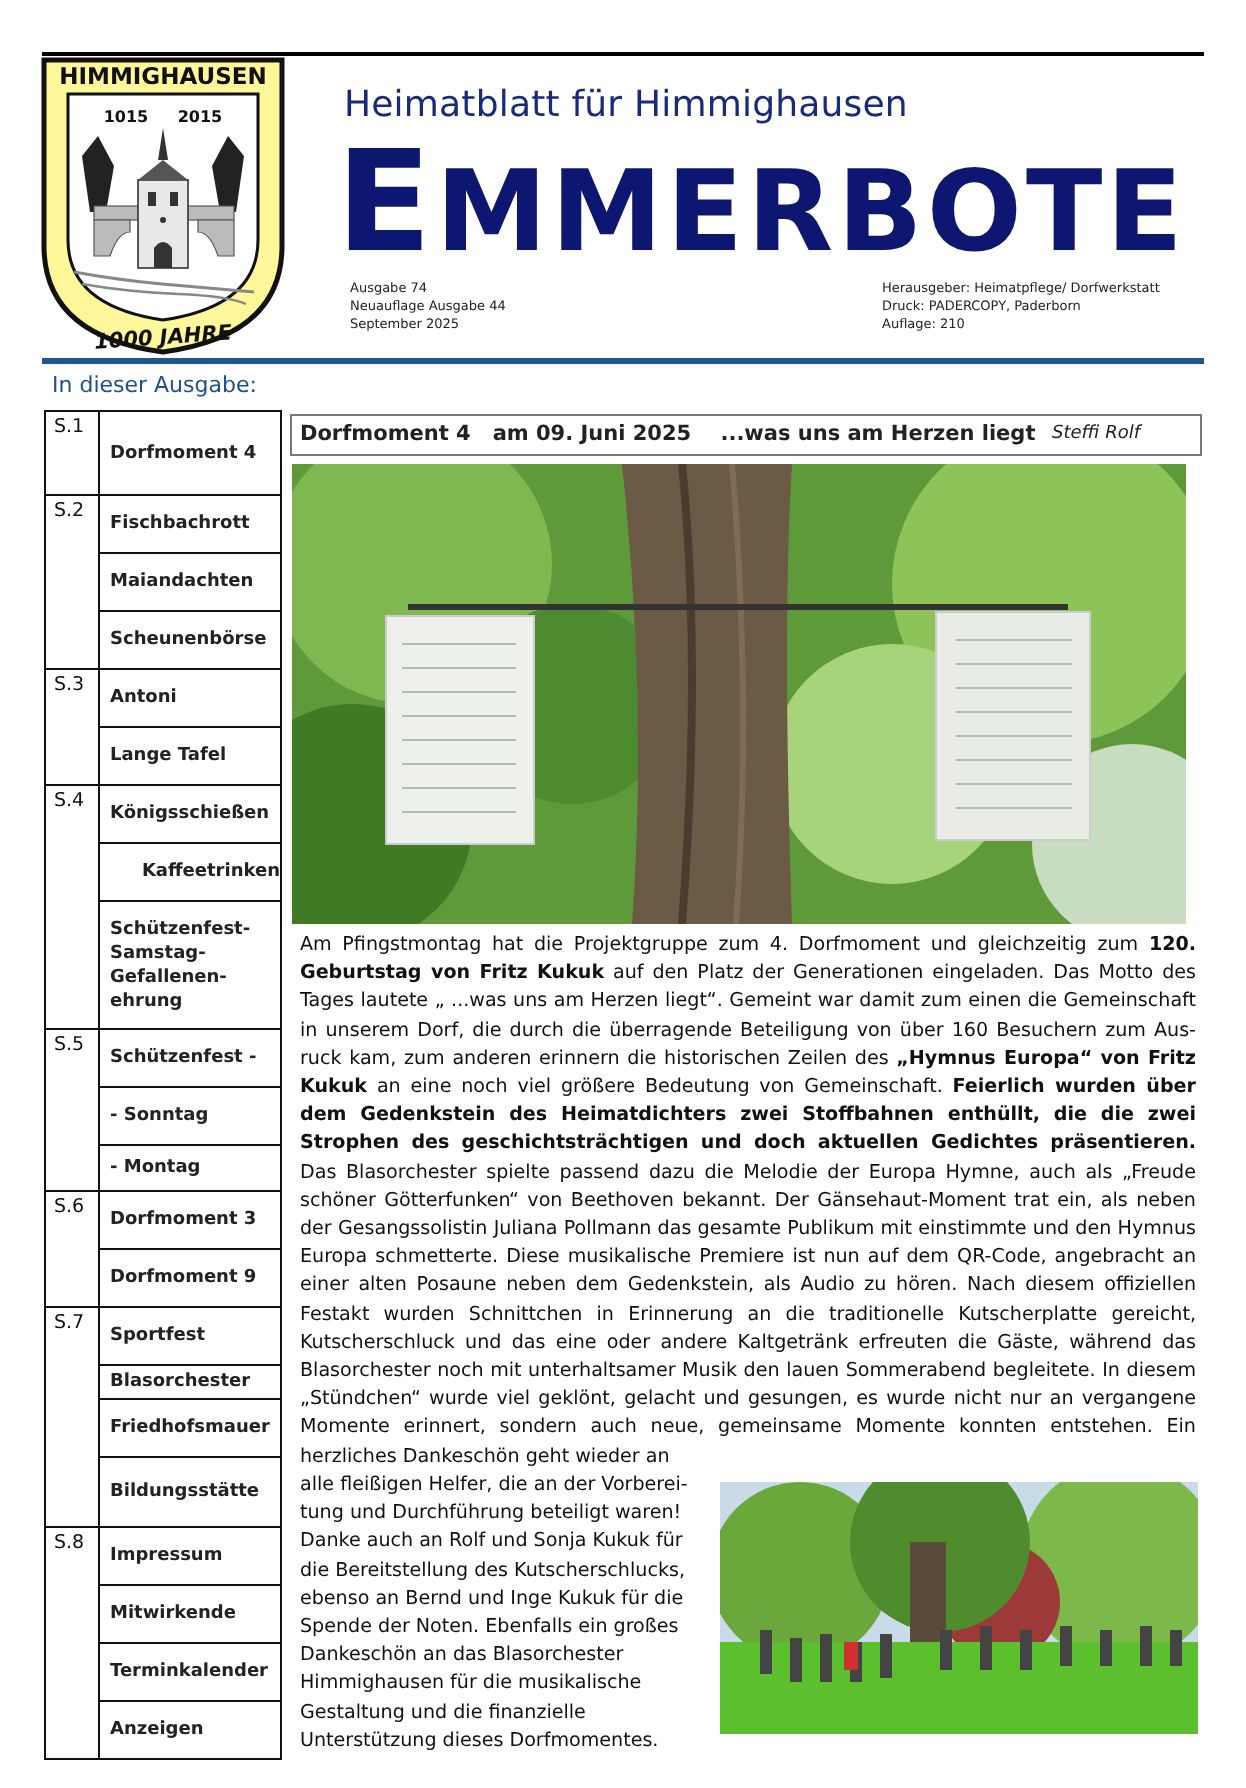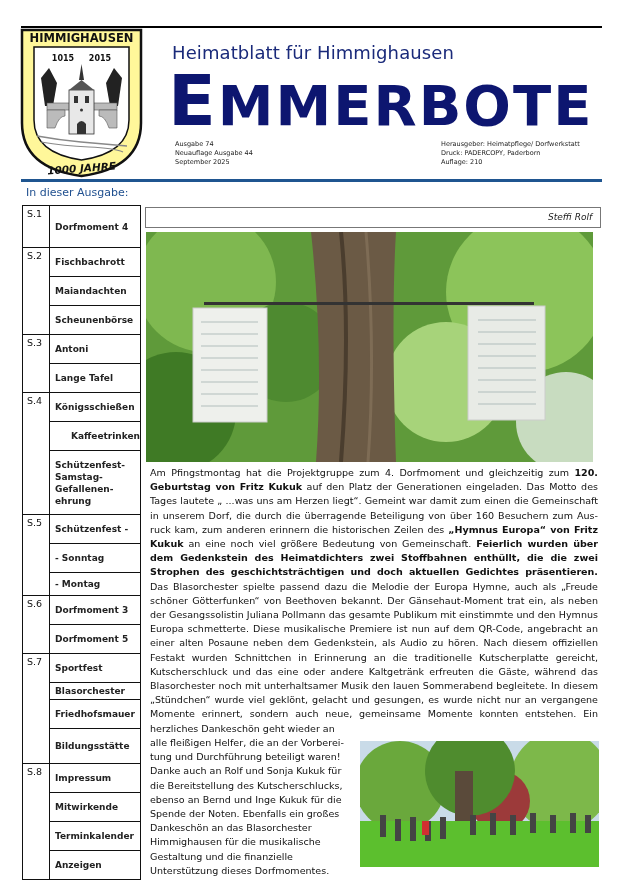--- a/index.html
+++ b/index.html
@@ -25,21 +25,21 @@
   .toc-heading { position: absolute; left: 26px; top: 186px; font-size: 11px; color: #1f4f8f; }
   .toc { position: absolute; left: 22px; top: 205px; width: 119px; border: 1px solid #111;
          border-collapse: collapse; }
   .toc td { border: 1px solid #111; font-size: 9px; vertical-align: top; }
   .toc td.pg { width: 27px; padding: 2px 0 12px 4px; font-size: 9.5px; }
   .toc td.item { padding: 0 0 0 5px; font-weight: bold; vertical-align: middle; color: #222; line-height: 12px; }
 
   .article-head { position: absolute; left: 145px; top: 207px; width: 456px; height: 21px;
                   border: 1px solid #777; font-size: 10.5px; font-weight: bold; padding: 3px 0 0 4px;
                   white-space: nowrap; color: #222; }
-  .article-head .author { position: absolute; left: 402px; top: 4px; font-style: italic; font-size: 9px; font-weight: normal; }
+  .article-head .author { position: absolute; left: 380px; top: 4px; font-style: italic; font-size: 9px; font-weight: normal; }
 
   .photo1 { position: absolute; left: 146px; top: 232px; width: 447px; height: 230px; overflow: hidden; }
   .photo2 { position: absolute; left: 360px; top: 741px; width: 239px; height: 126px; overflow: hidden; }
 
   .body-text { position: absolute; left: 150px; top: 466px; width: 448px; font-size: 9.55px;
                line-height: 14.2px; text-align: justify; color: #111; hyphens: manual; }
   .body-text b { font-weight: bold; }
   .body-text-2 { position: absolute; left: 150px; top: 736px; width: 205px; font-size: 9.55px;
                  line-height: 14.2px; color: #111; }
 </style>
@@ -138,21 +138,21 @@
         <td class="item" style="height: 29px;">- Sonntag</td>
       </tr>
       <tr>
         <td class="item" style="height: 23px; margin-top: 16px;">- Montag</td>
       </tr>
       <tr>
         <td class="pg" rowspan="2">S.6</td>
         <td class="item" style="height: 29px;">Dorfmoment 3</td>
       </tr>
       <tr>
-        <td class="item" style="height: 29px;">Dorfmoment 5</td>
+        <td class="item" style="height: 29px;">Dorfmoment 9</td>
       </tr>
       <tr>
         <td class="pg" rowspan="4">S.7</td>
         <td class="item" style="height: 29px;">Sportfest</td>
       </tr>
       <tr>
         <td class="item" style="height: 17px;">Blasorchester</td>
       </tr>
       <tr>
         <td class="item" style="height: 29px;">Friedhofsmauer</td>
@@ -170,20 +170,21 @@
       <tr>
         <td class="item" style="height: 29px;">Terminkalender</td>
       </tr>
       <tr>
         <td class="item" style="height: 29px;">Anzeigen</td>
       </tr>
     </tbody>
   </table>
 
 <div class="article-head">
+  <span style="white-space:pre">Dorfmoment 4   am 09. Juni 2025    ...was uns am Herzen liegt</span>
   <span class="author">Steffi Rolf</span>
 </div>
 
 <svg class="photo1" viewBox="0 0 447 230" preserveAspectRatio="none" aria-label="Zwei Stoffbahnen mit Gedichtstrophen hängen an einem Baum">
   <rect width="447" height="230" fill="#5f9a3a"></rect>
   <circle cx="60" cy="50" r="70" fill="#7fb850"></circle>
     <circle cx="380" cy="60" r="80" fill="#8cc45a"></circle>
   <circle cx="300" cy="150" r="60" fill="#a7d37a"></circle>
     <circle cx="30" cy="180" r="60" fill="#3f7a25"></circle>
   <circle cx="420" cy="190" r="50" fill="#c8dcc0"></circle>

